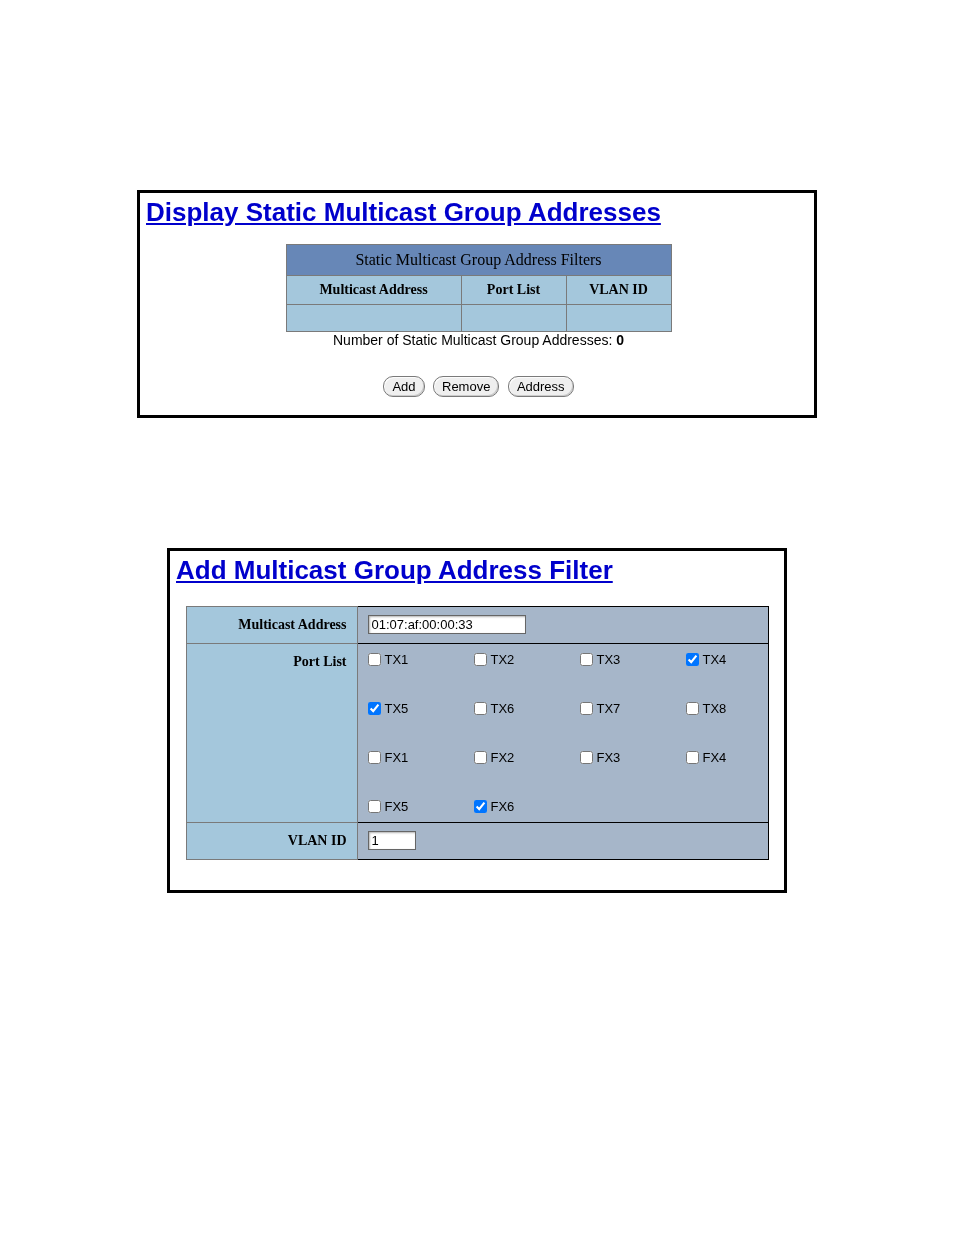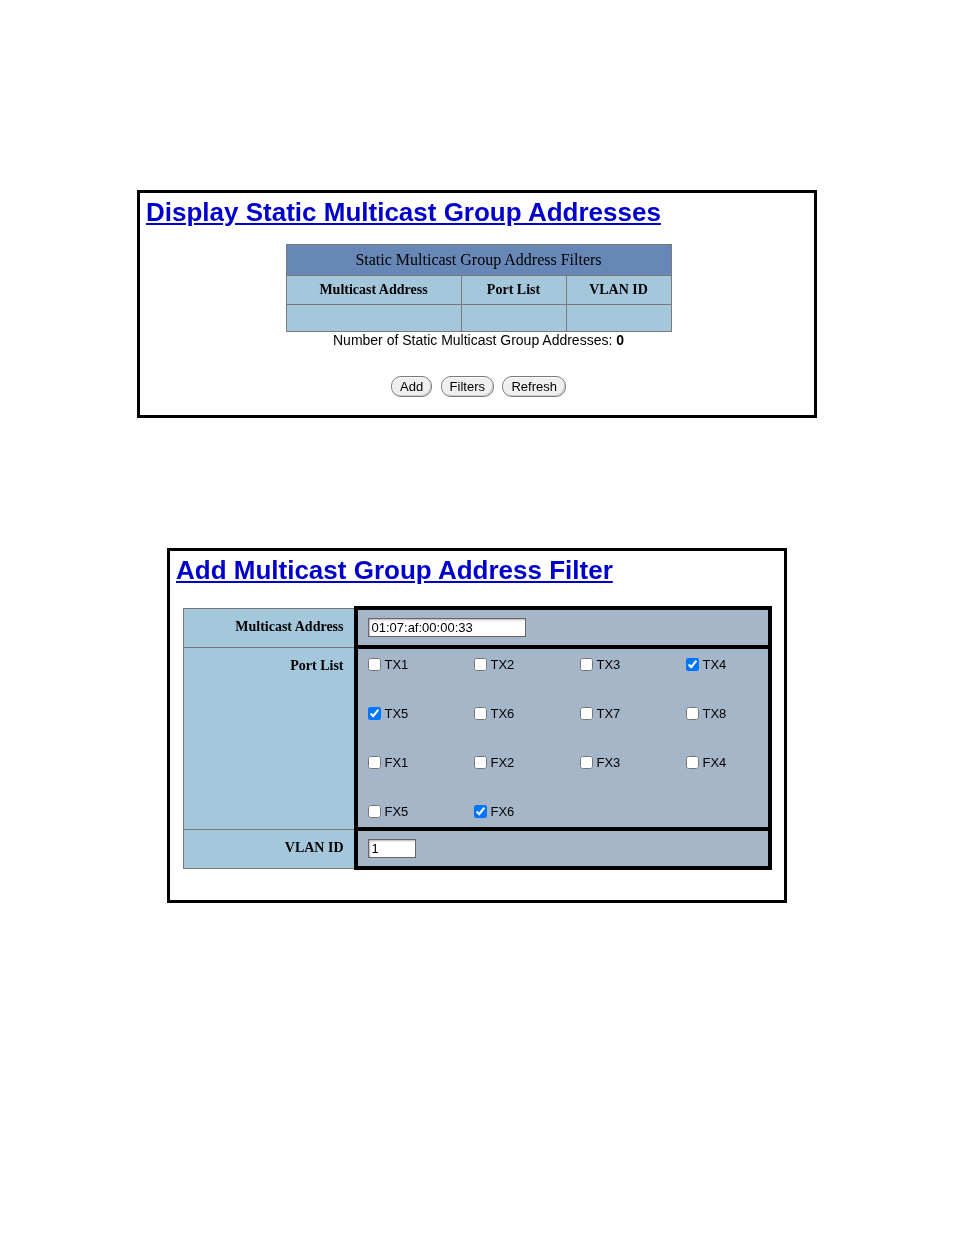--- a/index.html
+++ b/index.html
@@ -109,21 +109,21 @@
     font-size: 14px;
     text-align: right;
     vertical-align: top;
     padding: 10px 10px;
     border: 1px solid #7a7a7a;
     width: 150px;
   }
   table.form td.field {
     background: #a6b6c9;
     padding: 8px 10px;
-    border: 4px solid #000000;
+    border: 1px solid #000000;
     width: 300px;
     font-family: Arial, sans-serif;
     font-size: 13px;
     vertical-align: top;
   }
   input.txt {
     font-family: Arial, sans-serif;
     font-size: 13px;
     background: #fff;
     border: 1px solid #666;
@@ -178,22 +178,22 @@
       </tr>
     </tbody>
       </table>
 
     <div class="count-line">
       <span>Number of Static Multicast Group Addresses: </span><span class="bold">0</span>
     </div>
 
     <div class="button-row">
       <button class="ui">Add</button>
-      <button class="ui">Filters</button>
-      <button class="ui">Refresh</button>
+      <button class="ui">Remove</button>
+      <button class="ui">Address</button>
     </div>
   </div>
 
   <div class="panel2">
     <a href="#" class="title-link2">Add Multicast Group Address Filter</a>
 
     <table class="form">
       <tbody>
           <tr>
         <td class="label">Multicast Address</td>

